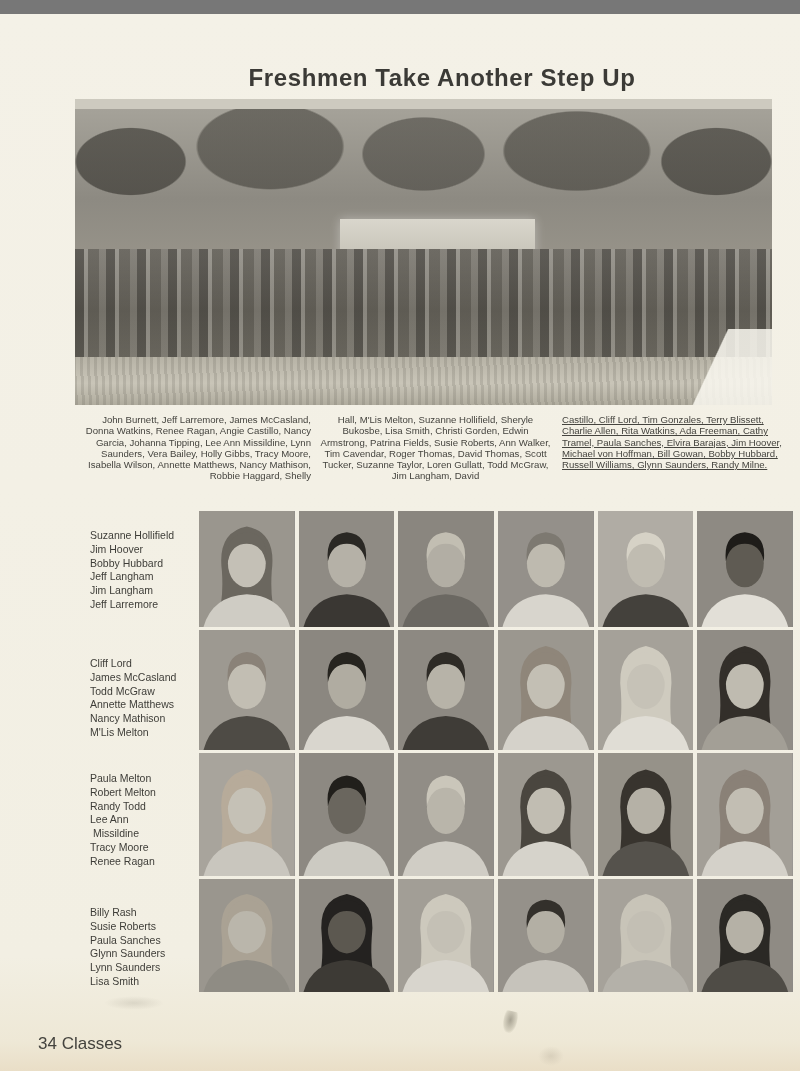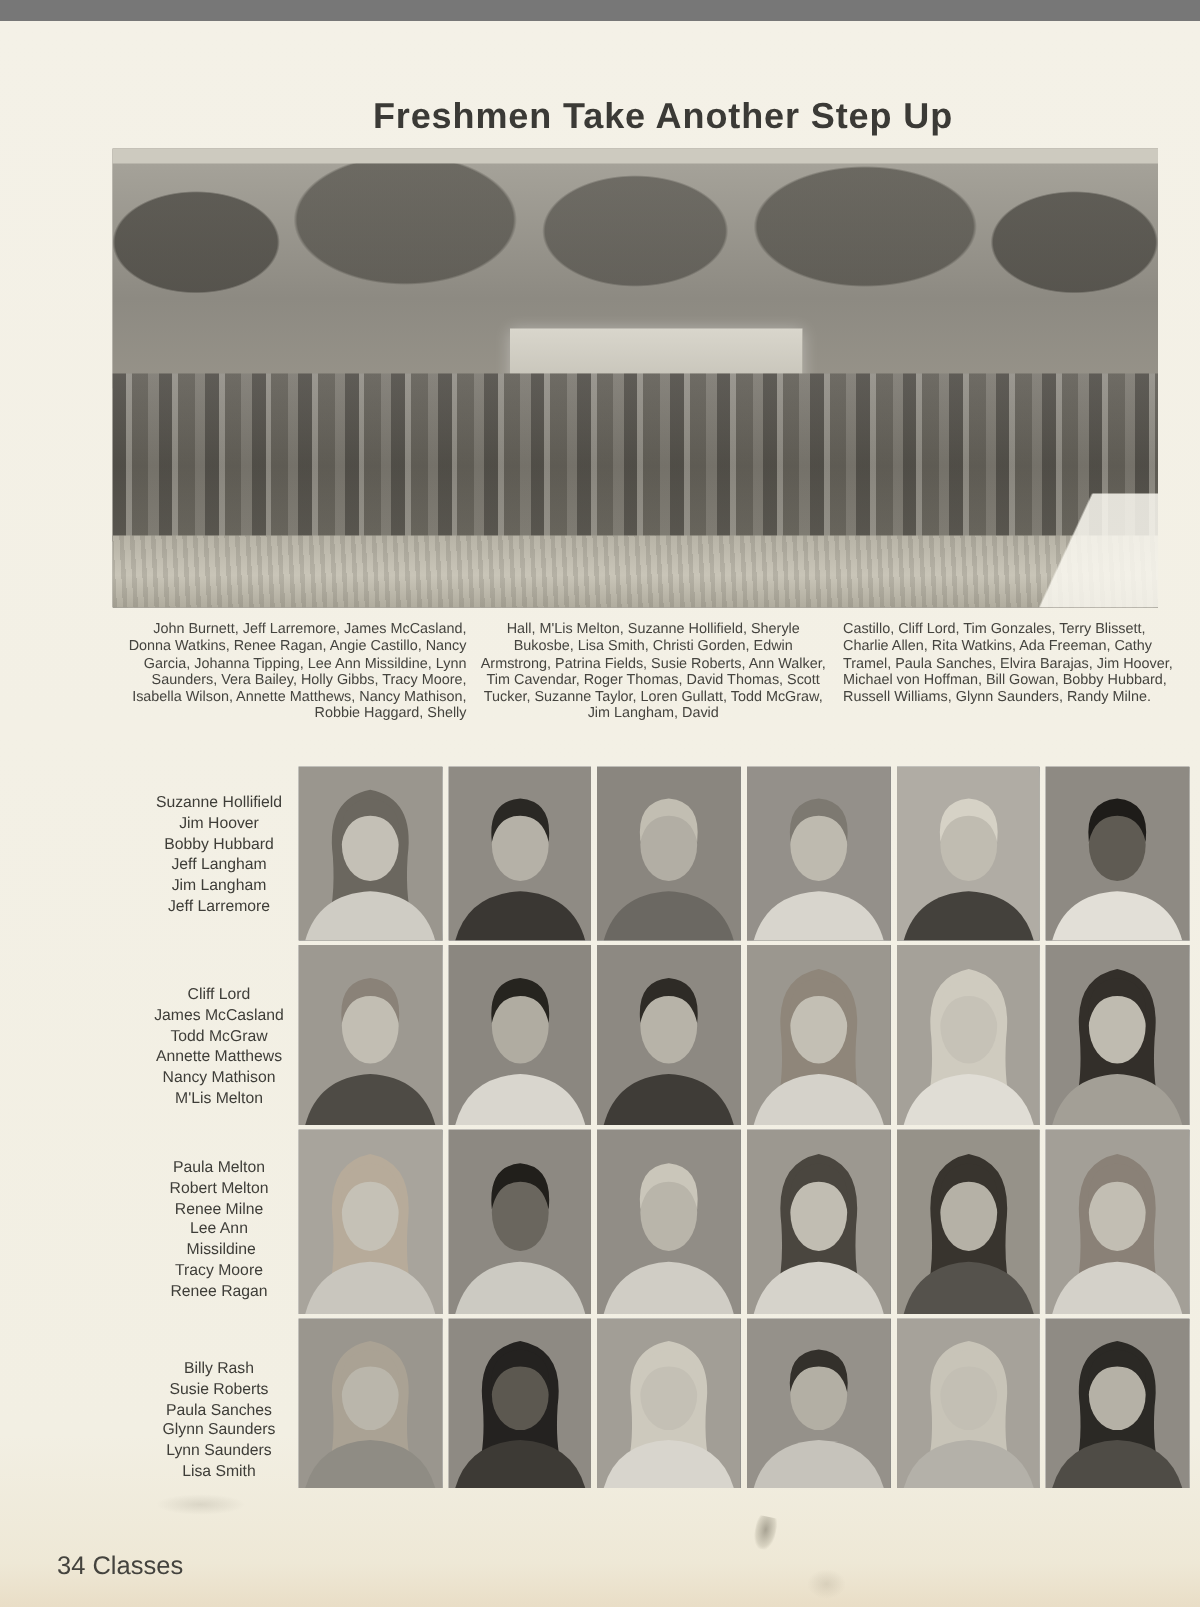--- a/index.html
+++ b/index.html
@@ -69,21 +69,21 @@
   }
   .portrait-cell{
     flex:1 1 0;height:100%;
     background:#999;overflow:hidden;position:relative;
     box-shadow:inset 0 0 10px rgba(0,0,0,.22);
   }
   .portrait-cell svg{display:block;width:100%;height:100%;}
   
   .names-block{
     position:absolute;left:90px;width:112px;
-    font-size:10.5px;line-height:13.8px;color:#3e3d38;text-align:center;
+    font-size:10.5px;line-height:13.8px;color:#3e3d38;
   }
   .names-block p{margin:0;white-space:pre-line;}
   .footer{
     position:absolute;left:38px;top:1020px;
     font-size:17px;color:#44433e;
   }
   .stain1{
     position:absolute;left:503px;top:997px;width:14px;height:22px;
     background:radial-gradient(ellipse at 50% 40%, rgba(110,105,90,.55), rgba(150,145,125,.25) 60%, transparent 75%);
     transform:rotate(12deg);
@@ -109,21 +109,21 @@
     <div class="gp-trees"></div>
     <div class="gp-house"></div>
     <div class="gp-crowd"></div>
     <div class="gp-grass"></div>
     <div class="gp-shadow"></div>
   </div>
 
   <div class="captions" id="captions">
       <div class="cap-indent" style="left: 78px; width: 233px;">John Burnett, Jeff Larremore, James McCasland, Donna Watkins, Renee Ragan, Angie Castillo, Nancy Garcia, Johanna Tipping, Lee Ann Missildine, Lynn Saunders, Vera Bailey, Holly Gibbs, Tracy Moore, Isabella Wilson, Annette Matthews, Nancy Mathison, Robbie Haggard, Shelly</div>
       <div style="left: 318px; width: 235px; text-align: center;">Hall, M'Lis Melton, Suzanne Hollifield, Sheryle Bukosbe, Lisa Smith, Christi Gorden, Edwin Armstrong, Patrina Fields, Susie Roberts, Ann Walker, Tim Cavendar, Roger Thomas, David Thomas, Scott Tucker, Suzanne Taylor, Loren Gullatt, Todd McGraw, Jim Langham, David</div>
-      <div style="left: 562px; width: 223px;">Castillo, Cliff Lord, Tim Gonzales, Terry Blissett, Charlie Allen, Rita Watkins, Ada Freeman, Cathy Tramel, Paula Sanches, Elvira Barajas, Jim Hoover, Michael von Hoffman, Bill Gowan, Bobby Hubbard, Russell Williams, Glynn Saunders, Randy Milne.</div>
+      <div style="left: 562px; width: 223px; text-decoration: underline;">Castillo, Cliff Lord, Tim Gonzales, Terry Blissett, Charlie Allen, Rita Watkins, Ada Freeman, Cathy Tramel, Paula Sanches, Elvira Barajas, Jim Hoover, Michael von Hoffman, Bill Gowan, Bobby Hubbard, Russell Williams, Glynn Saunders, Randy Milne.</div>
     </div>
 
   <div id="rows">
       <div class="names-block" style="top: 515px;">
         <p>Suzanne Hollifield</p>
         <p>Jim Hoover</p>
         <p>Bobby Hubbard</p>
         <p>Jeff Langham</p>
         <p>Jim Langham</p>
         <p>Jeff Larremore</p>
@@ -244,21 +244,21 @@
     <path d="M48 16 Q18 22 23 62 Q25 94 18 112 L78 112 Q71 94 73 62 Q78 22 48 16Z" fill="#332f2a"></path>
     <path d="M4 122 Q12 88 48 86 Q84 88 92 122 Z" fill="#a39f96"></path>
     <ellipse cx="48" cy="54" rx="19" ry="25" fill="#bfbbb0"></ellipse>
     <path d="M29 52 Q26 24 48 22 Q70 24 67 52 Q63 34 48 34 Q33 34 29 52Z" fill="#332f2a"></path>
   </svg>
         </div>
       </div>
       <div class="names-block" style="top: 758px;">
         <p>Paula Melton</p>
         <p>Robert Melton</p>
-        <p>Renee Milne</p>
+        <p>Randy Todd</p>
         <p>Lee Ann
 &nbsp;Missildine</p>
         <p>Tracy Moore</p>
         <p>Renee Ragan</p>
       </div>
       <div class="portrait-row" style="top: 739px; height: 123px;">
         <div class="portrait-cell">
           <svg viewBox="0 0 96 120" preserveAspectRatio="none">
     <rect x="0" y="0" width="96" height="120" fill="#a8a49c"></rect>
     <path d="M48 16 Q18 22 23 62 Q25 94 18 112 L78 112 Q71 94 73 62 Q78 22 48 16Z" fill="#b7ab9a"></path>

